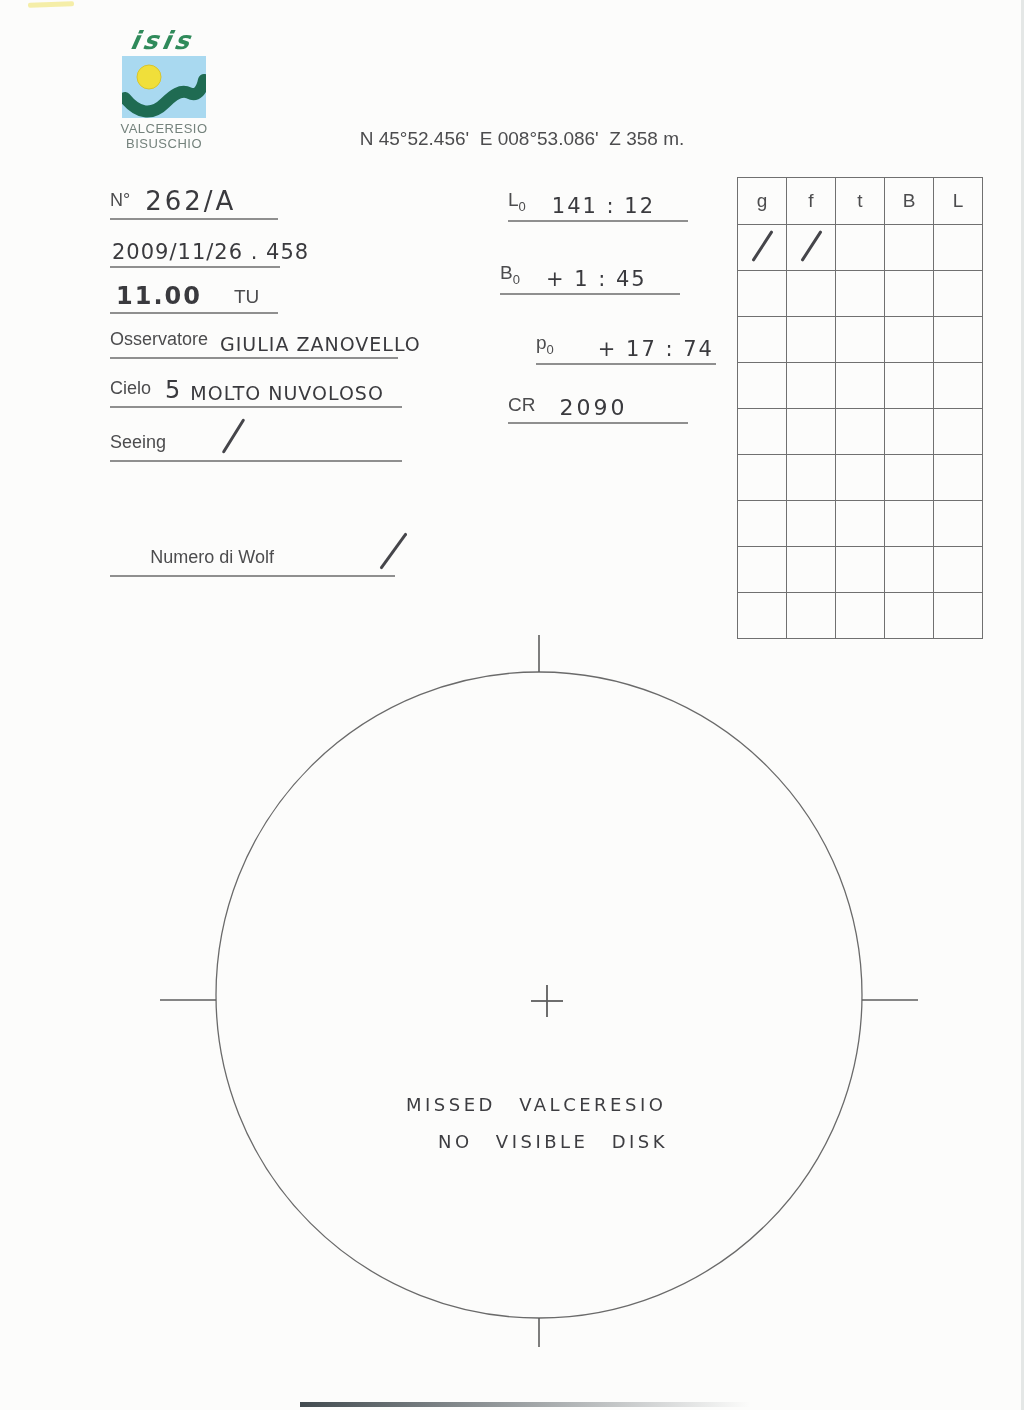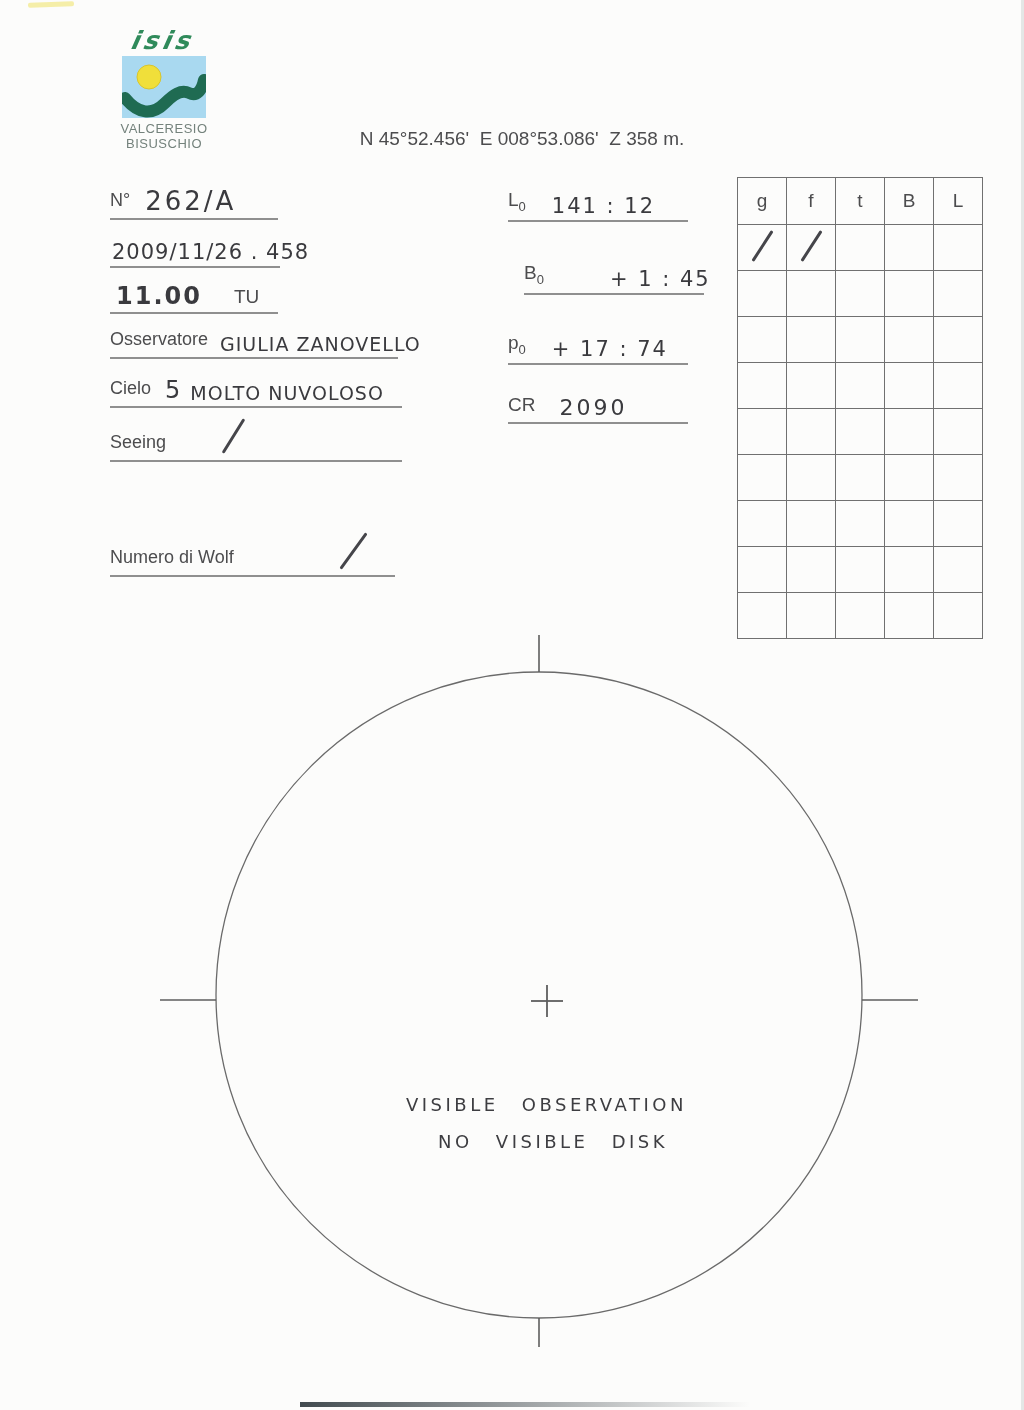--- a/index.html
+++ b/index.html
@@ -112,36 +112,36 @@
     <span class="label printed">Cielo</span>
     <span class="hand v-sky-num">5</span>
     <span class="hand v-sky-txt">MOLTO NUVOLOSO</span>
   </div>
 
   <div class="field" style="left:110px; top:414px; width:292px; height:44px;">
     <span class="label printed">Seeing</span>
     <span class="slash-stroke seeing-slash"></span>
   </div>
 
-  <div class="field" style="left:110px; top:530px; width:285px; height:43px;">
+  <div class="field" style="left:110px; top:530px; width:285px; height:43px;justify-content:flex-end;">
     <span class="label printed">Numero di Wolf</span>
     <span class="slash-stroke wolf-slash"></span>
   </div>
 
   <div class="field" style="left:508px; top:189px; width:180px;">
     <span class="eph-label"><span>L</span><sub>0</sub></span>
     <span class="hand v-eph">141 : 12</span>
   </div>
 
-  <div class="field" style="left:524px; top:262px; width:180px;gap:40px;">
+  <div class="field" style="left:500px; top:262px; width:180px;">
     <span class="eph-label"><span>B</span><sub>0</sub></span>
     <span class="hand v-eph">+ 1 : 45</span>
   </div>
 
-  <div class="field" style="left:508px; top:332px; width:180px;">
+  <div class="field" style="left:536px; top:332px; width:180px;gap:18px;">
     <span class="eph-label"><span>p</span><sub>0</sub></span>
     <span class="hand v-eph">+ 17 : 74</span>
   </div>
 
   <div class="field" style="left:508px; top:394px; width:180px;">
     <span class="eph-label">CR</span>
     <span class="hand v-cr">2090</span>
   </div>
 
   <table class="tally">
@@ -226,20 +226,20 @@
     <line x1="539" y1="5" x2="539" y2="42" stroke="#5e5e5e" stroke-width="1.6"></line>
     <line x1="539" y1="688" x2="539" y2="717" stroke="#5e5e5e" stroke-width="1.6"></line>
     <line x1="160" y1="370" x2="216" y2="370" stroke="#5e5e5e" stroke-width="1.6"></line>
     <line x1="862" y1="370" x2="918" y2="370" stroke="#5e5e5e" stroke-width="1.6"></line>
     <g>
       <line x1="531" y1="371" x2="563" y2="371" stroke="#5e5e5e" stroke-width="1.8"></line>
       <line x1="547" y1="355" x2="547" y2="387" stroke="#5e5e5e" stroke-width="1.8"></line>
     </g>
   </svg>
 
-  <div class="note note-1">VISIBLE OBSERVATION</div>
+  <div class="note note-1">MISSED VALCERESIO</div>
   <div class="note note-2">NO VISIBLE DISK</div>
 
   <div class="top-fleck"></div>
   <div class="bottom-artifact"></div>
   <div class="right-edge"></div>
 
 </div>
 
 </body></html>

